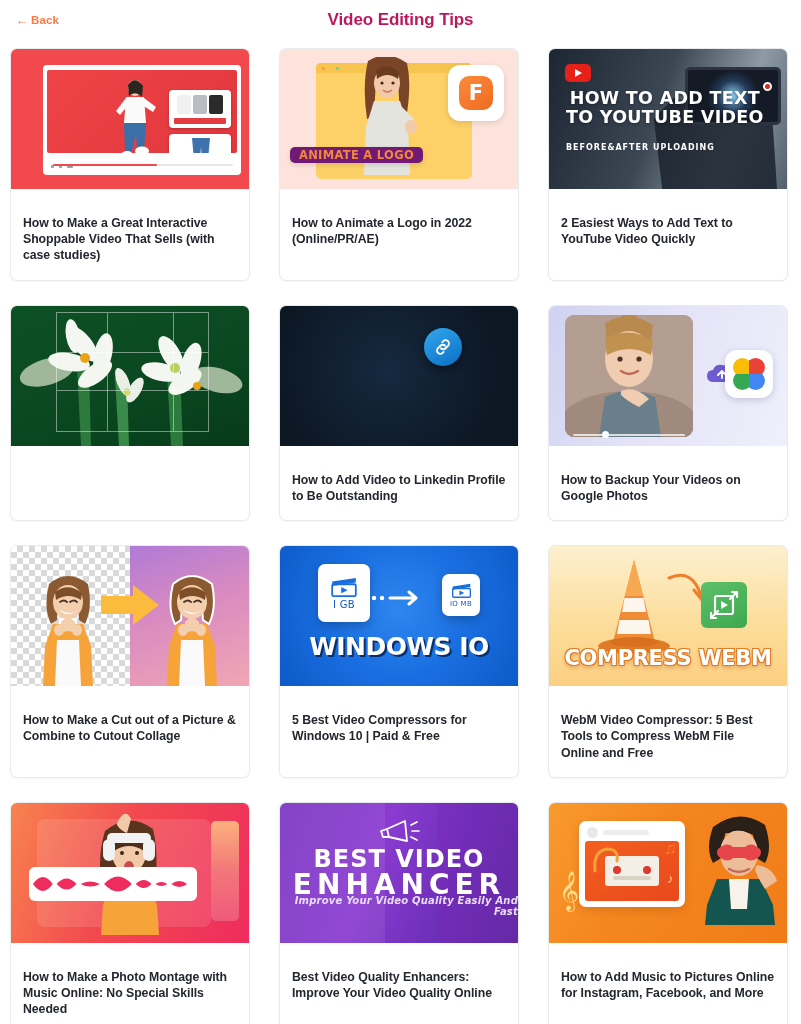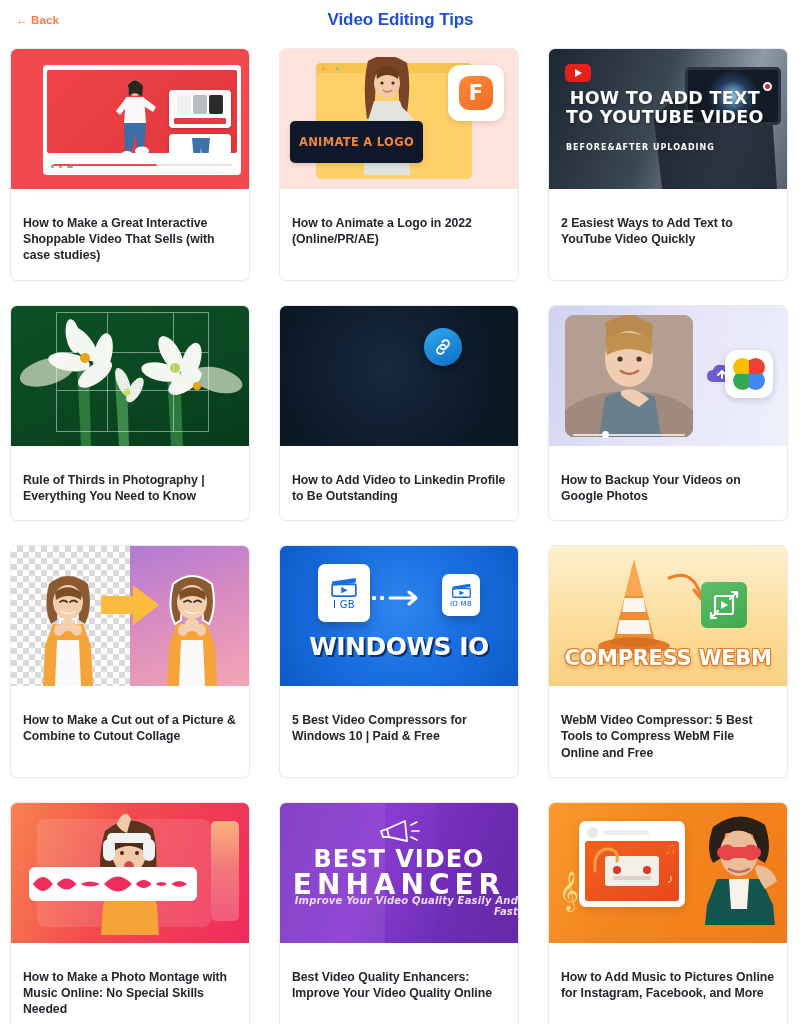--- a/index.html
+++ b/index.html
@@ -45,21 +45,21 @@
   }
   .back-arrow {
     font-size: 12px;
     line-height: 1;
     display: inline-block;
     color: #f97b46;
   }
   .page-title {
     font-size: 17px;
     font-weight: 700;
-    color: #1d4ed8;
+    color: #be185d;
     letter-spacing: -0.1px;
   }
 
   
   .grid {
     display: grid;
     grid-template-columns: repeat(3, 240px);
     column-gap: 29px;
     row-gap: 24px;
     padding: 8px 10px 0 10px;
@@ -152,22 +152,22 @@
     background: #fff; border-radius: 12px; box-shadow: 0 2px 6px rgba(0,0,0,.12);
     display: flex; align-items: center; justify-content: center;
   }
   .t-logo .fsq {
     width: 34px; height: 34px; border-radius: 10px;
     background: linear-gradient(140deg,#fb8b3a,#ef6b22);
     color: #fff; font-size: 21px; font-weight: 700; line-height: 34px; text-align: center;
     font-family: "DejaVu Sans", sans-serif;
   }
   .t-logo .ribbon {
-    position: absolute; left: 10px; bottom: 26px; background: #0f172a;
-    padding: 14px 9px; border-radius: 5px; box-shadow: 0 2px 5px rgba(0,0,0,.13);
+    position: absolute; left: 10px; bottom: 26px; background: #701a75;
+    padding: 1px 9px; border-radius: 5px; box-shadow: 0 2px 5px rgba(0,0,0,.13);
     font-size: 11.5px; font-weight: 800; color: #f0873b; letter-spacing: .3px;
     font-family: "DejaVu Sans", sans-serif;
   }
 
   
   .t-yt { background: linear-gradient(110deg,#1d2633 0%,#3c4754 45%,#8e9aa6 75%,#55606d 100%); text-align: center; }
   .t-yt .ybadge {
     position: absolute; left: 16px; top: 15px; width: 26px; height: 18px;
     background: #e62117; border-radius: 5px;
   }
@@ -520,23 +520,20 @@
           <circle cx="164" cy="62" r="5" fill="#b9cf5e"></circle>
           <circle cx="186" cy="80" r="4" fill="#e8a317"></circle>
           <g fill="#e9efe4">
             <ellipse cx="112" cy="76" rx="6" ry="15" transform="rotate(-22 112 76)"></ellipse>
             <ellipse cx="124" cy="84" rx="6" ry="14" transform="rotate(30 124 84)"></ellipse>
           </g>
           <circle cx="116" cy="86" r="3.5" fill="#cdd96a"></circle>
         </svg>
         <div class="grid3"></div>
       </div>
-      <div class="card-body">
-        <div class="card-title">Rule of Thirds in Photography | Everything You Need to Know</div>
-      </div>
     </div>
 
     <div class="card row-2">
       <div class="card-thumb t-li">
         <div class="linkb">
           <svg width="20" height="20" viewBox="0 0 24 24">
             <path d="M9.5 13.5a4 4 0 0 0 5.66 0l2.83-2.83a4 4 0 1 0-5.66-5.66l-1.2 1.2" stroke="#fff" stroke-width="2.2" fill="none" stroke-linecap="round"></path>
             <path d="M14.5 10.5a4 4 0 0 0-5.66 0L6 13.34a4 4 0 1 0 5.66 5.66l1.2-1.2" stroke="#fff" stroke-width="2.2" fill="none" stroke-linecap="round"></path>
           </svg>
         </div>

